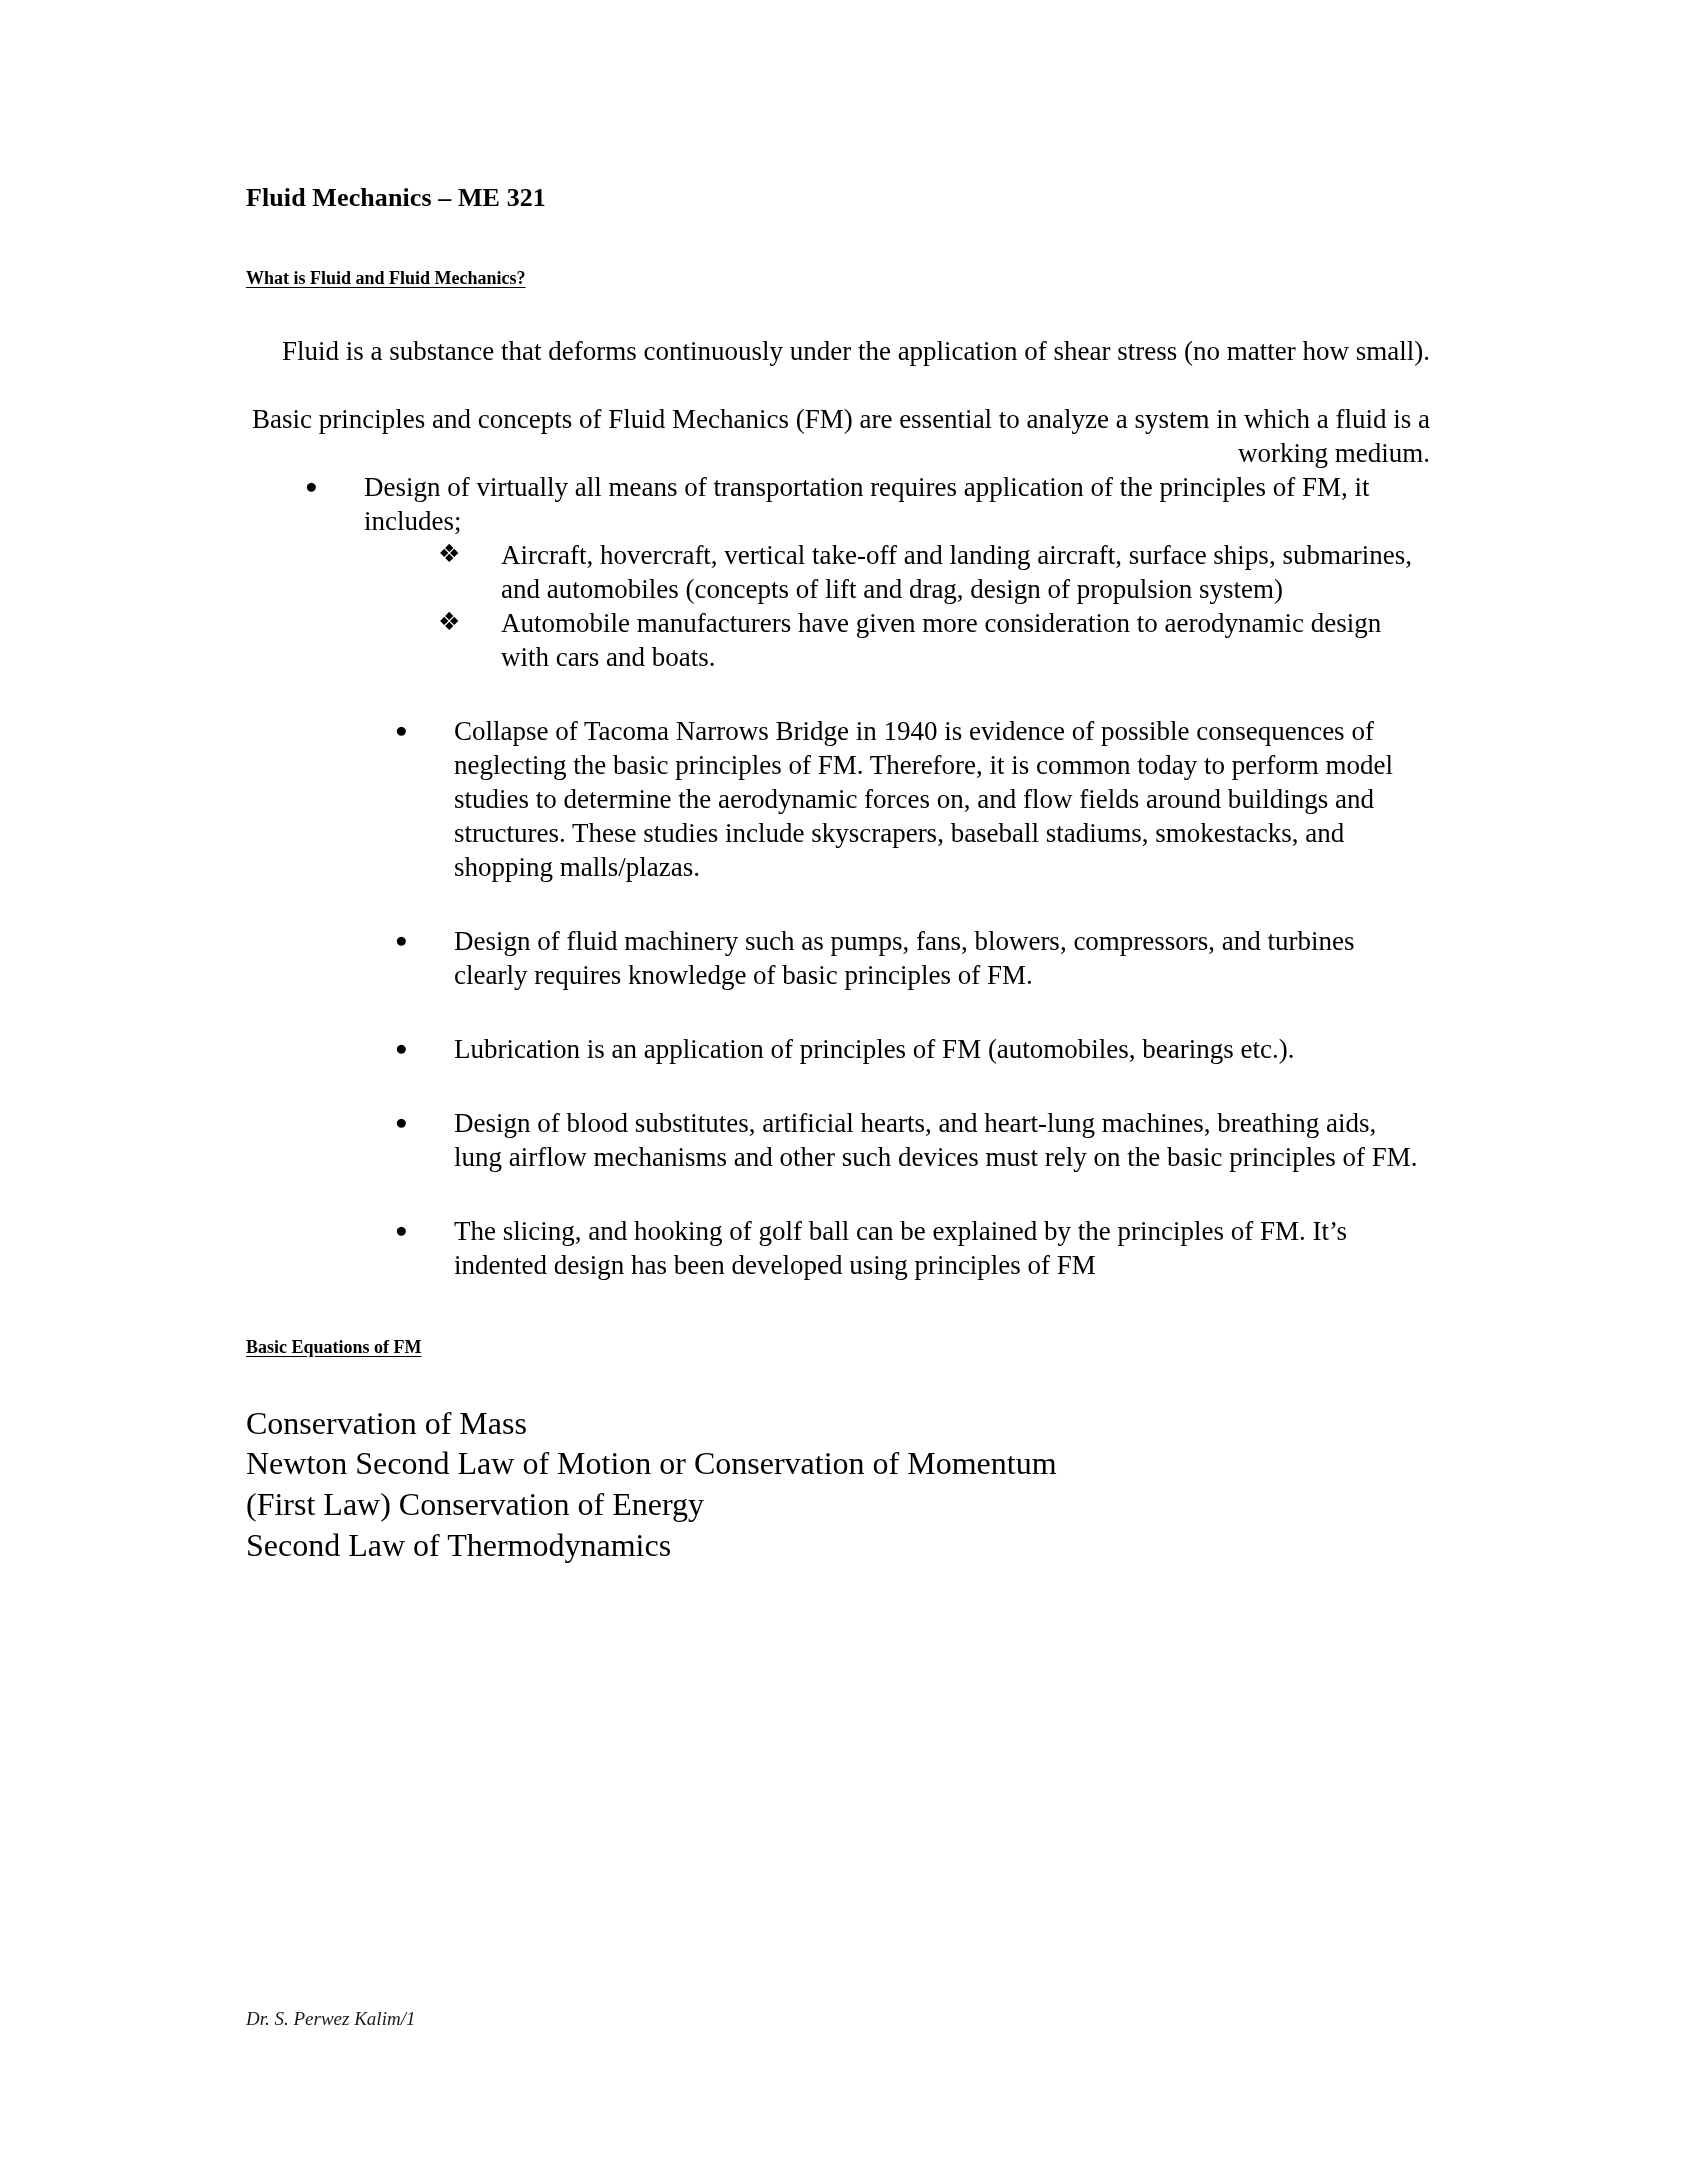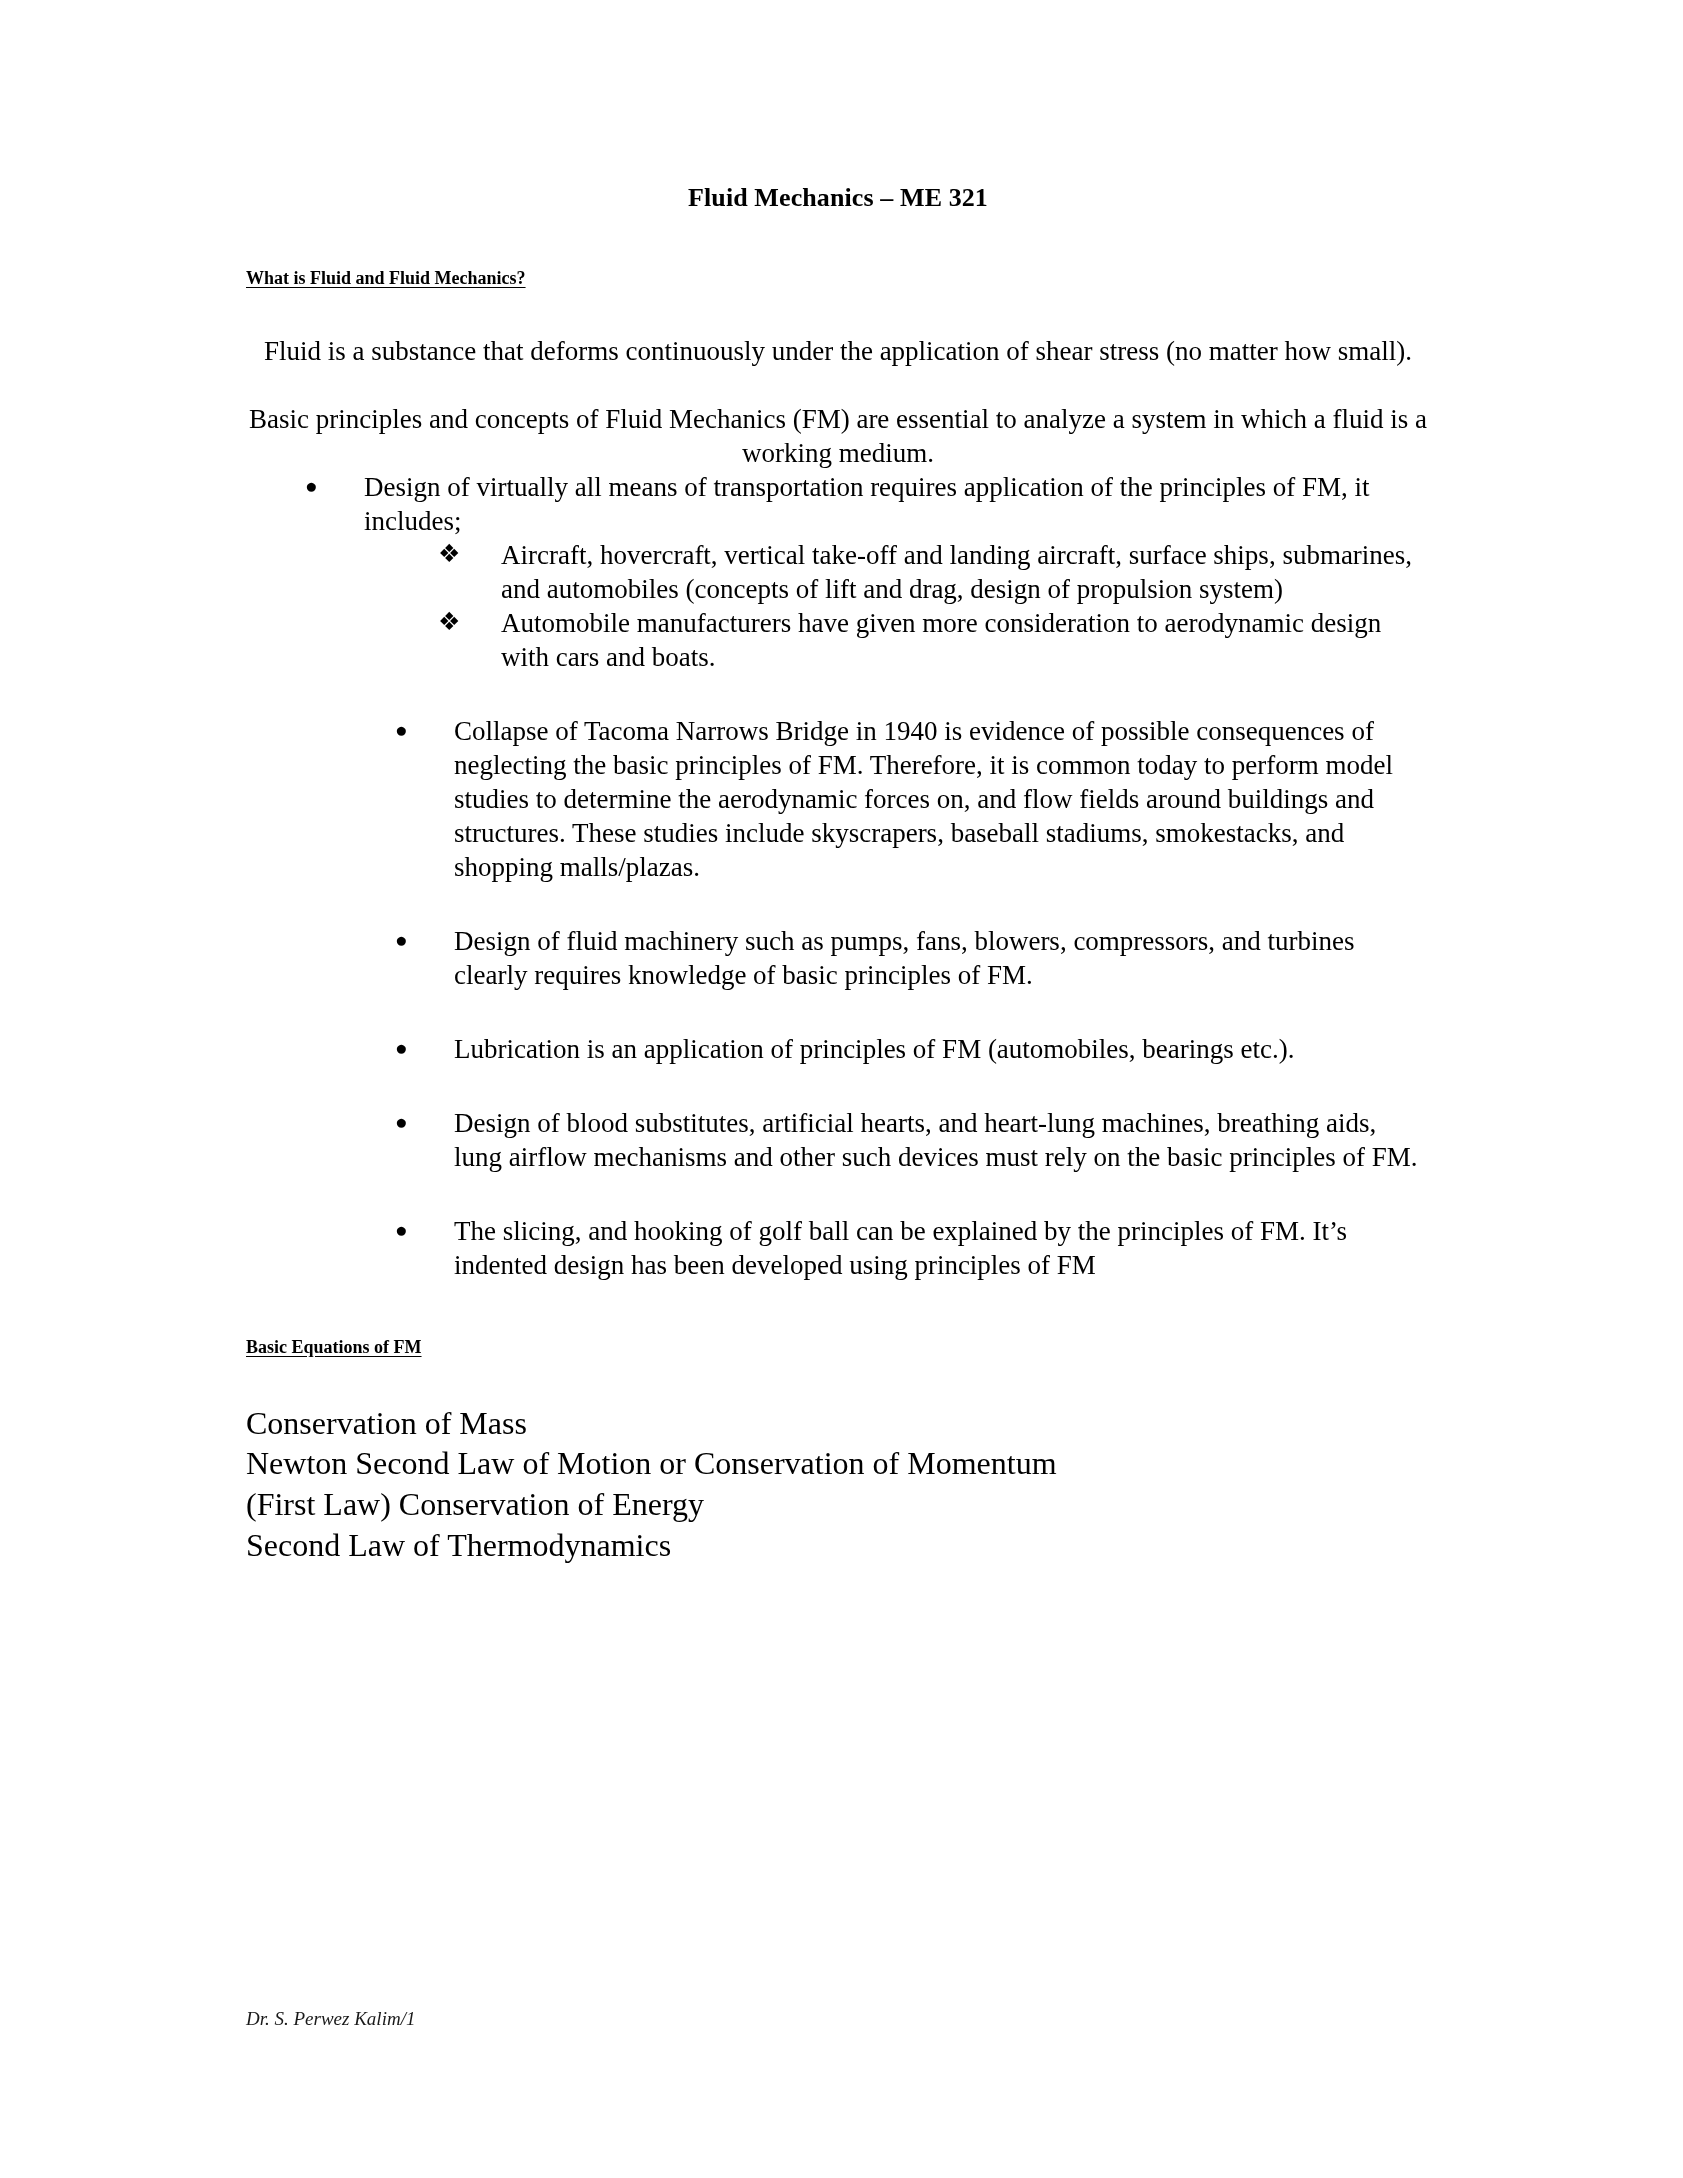--- a/index.html
+++ b/index.html
@@ -24,21 +24,20 @@
   }
   .content {
     position: absolute;
     left: 246px;
     top: 183px;
     width: 1184px;
   }
 
   
   .doc-title {
-    text-align: center;
     font-size: 26px;
     font-weight: bold;
     letter-spacing: 0.1px;
     line-height: 1.16;
     margin: 0 0 55px 0;
   }
 
   
   .section-heading {
     font-size: 18px;
@@ -49,21 +48,21 @@
     margin: 0;
     display: block;
   }
   .section-heading span { display: inline; }
 
   
   .para {
     font-size: 27px;
     line-height: 1.26;
     margin: 0;
-    text-align: center;
+    text-align: right;
   }
   .gap-md { height: 34px; }
   .gap-lg { height: 44px; }
   .gap-xl { height: 55px; }
 
   
   .bullet-row {
     display: flex;
     align-items: flex-start;
     font-size: 27px;

